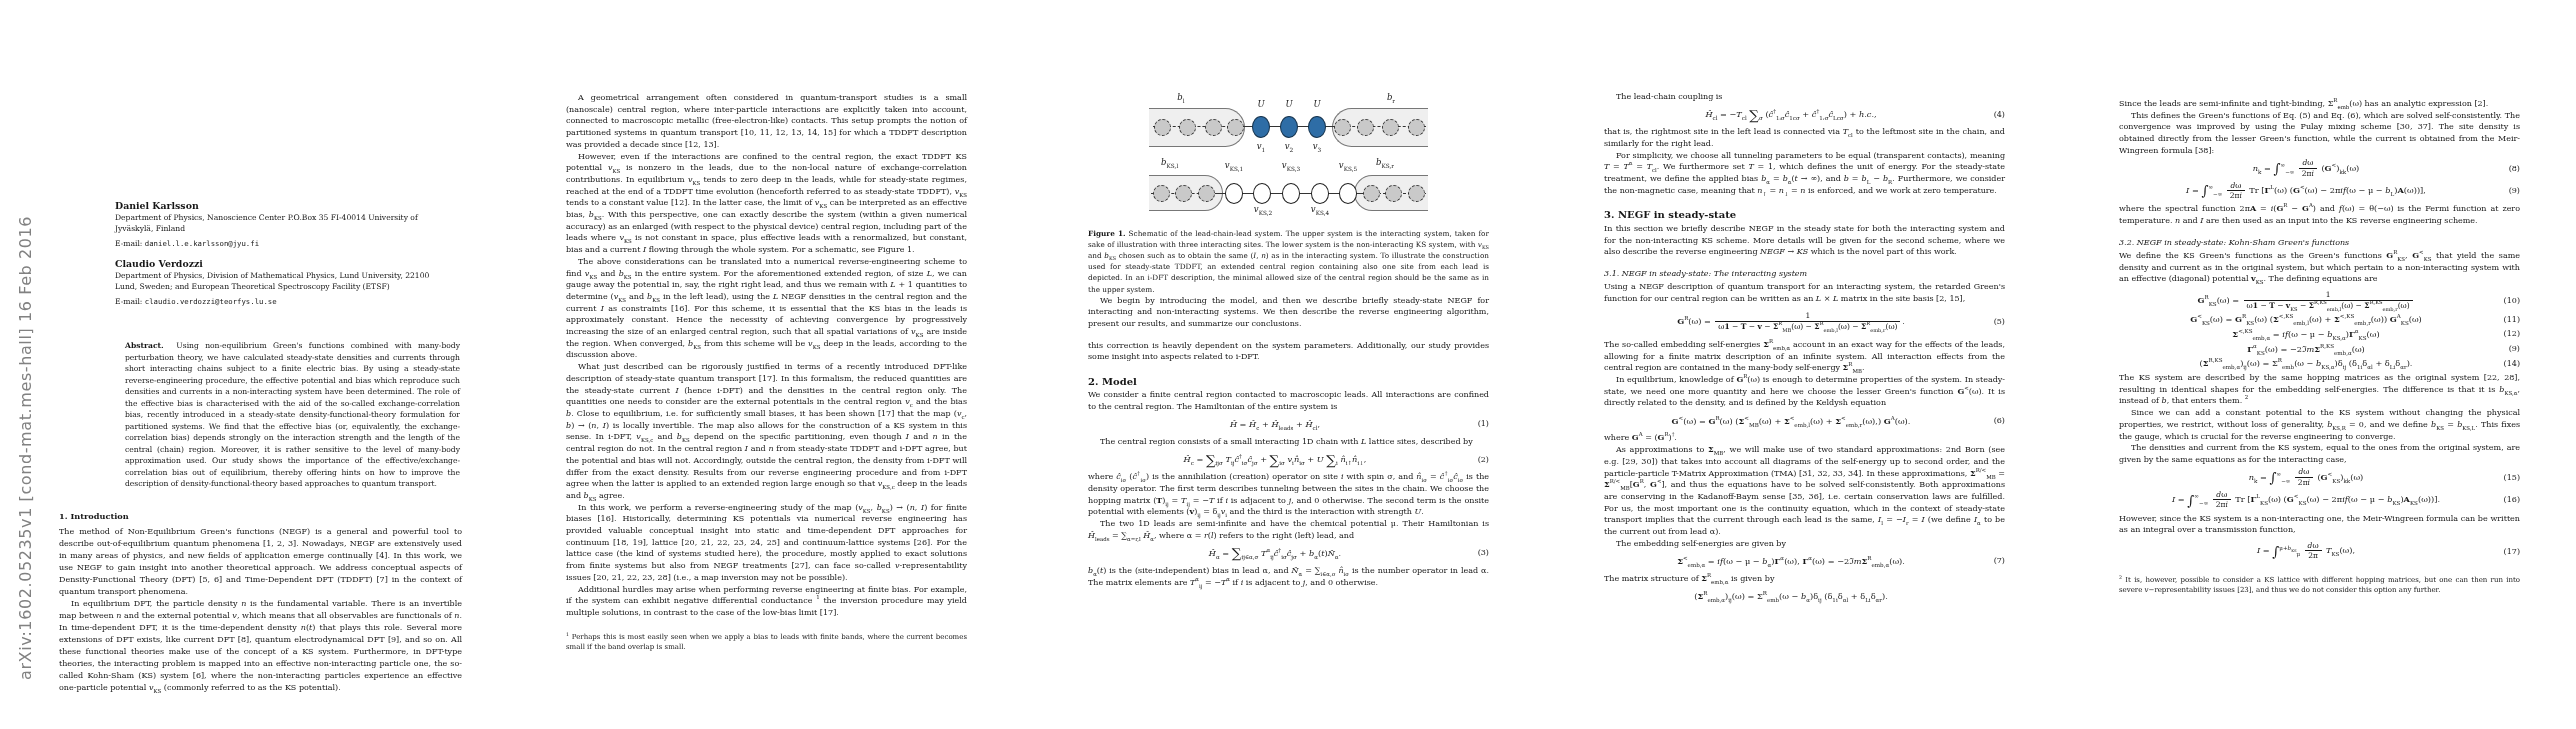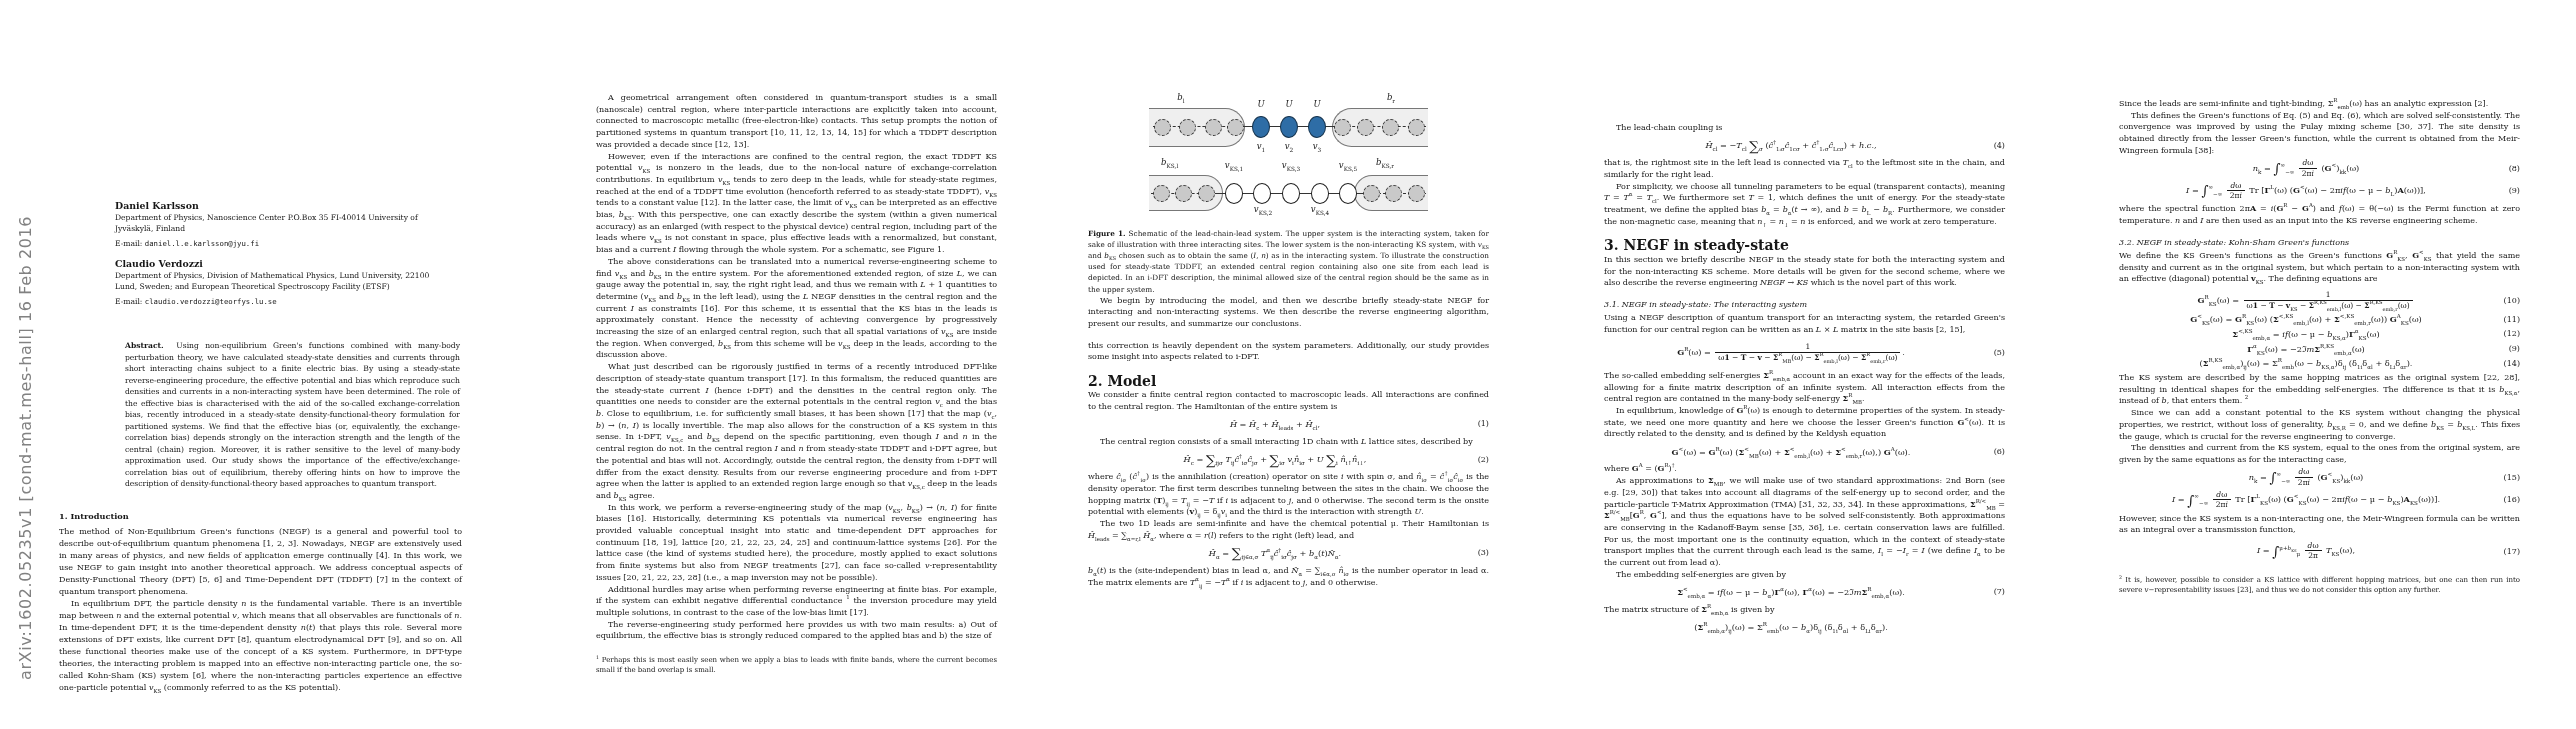--- a/index.html
+++ b/index.html
@@ -1,32 +1,32 @@
 <!DOCTYPE html>
 <html style="font-size:9.7px"><head>
 <meta charset="utf-8">
 <style>
   html,body{margin:0;padding:0;}
   body{width:2576px;height:729px;position:relative;background:#ffffff;
        font-family:"DejaVu Serif",serif;color:#161616;}
   .page{position:absolute;top:0;width:515px;height:729px;background:#fff;overflow:hidden;}
-  #p1{left:0}#p2{left:538px}#p3{left:1030px}#p4{left:1546px}#p5{left:2061px}
+  #p1{left:0}#p2{left:508px}#p3{left:1030px}#p4{left:1546px}#p5{left:2061px}
 
   
   .col{position:absolute;left:58px;width:401px;top:0;font-size:8px;line-height:11.7px;}
   #p2 .col{padding-top:92px;}
   #p3 .col{padding-top:90px;}
-  #p4 .col{padding-top:91px;margin-top:31px;}
+  #p4 .col{padding-top:91px;}
   #p5 .col{padding-top:98px;}
   .par{margin:0;text-align:justify;}
   .ind{text-indent:12px;}
   sup{font-size:68%;line-height:0;}
   sub{font-size:68%;line-height:0;}
   i{font-style:italic;}
-  .shead{font-size:14px;font-weight:bold;margin:12.8px 0 1.8px 0;}
+  .shead{font-size:10px;font-weight:bold;margin:12.8px 0 1.8px 0;}
   .sshead{font-size:8px;font-style:italic;font-weight:normal;margin:10.3px 0 1.2px 0;}
 
   
   .eq{display:flex;align-items:center;margin:5.5px 0;}
   .eq .m{flex:1;text-align:center;font-size:8.2px;line-height:1.5;}
   .eq .no{width:27px;text-align:right;font-size:8px;}
   .eq.tight{margin:2.4px 0;}
   .frac{display:inline-flex;flex-direction:column;vertical-align:middle;text-align:center;
         font-size:92%;line-height:1.25;margin:0 1.8px;position:relative;top:-0.6px;}
   .frac .fn{display:block;border-bottom:0.6px solid #161616;padding:0 3px;}
@@ -99,21 +99,20 @@
   </div>
 
   <div class="page" id="p2">
     <div class="col">
       <p class="par ind">A geometrical arrangement often considered in quantum-transport studies is a small (nanoscale) central region, where inter-particle interactions are explicitly taken into account, connected to macroscopic metallic (free-electron-like) contacts. This setup prompts the notion of partitioned systems in quantum transport [10, 11, 12, 13, 14, 15] for which a TDDFT description was provided a decade since [12, 13].</p>
       <p class="par ind">However, even if the interactions are confined to the central region, the exact TDDFT KS potential <i>v</i><sub>KS</sub> is nonzero in the leads, due to the non-local nature of exchange-correlation contributions. In equilibrium <i>v</i><sub>KS</sub> tends to zero deep in the leads, while for steady-state regimes, reached at the end of a TDDFT time evolution (henceforth referred to as steady-state TDDFT), <i>v</i><sub>KS</sub> tends to a constant value [12]. In the latter case, the limit of <i>v</i><sub>KS</sub> can be interpreted as an effective bias, <i>b</i><sub>KS</sub>. With this perspective, one can exactly describe the system (within a given numerical accuracy) as an enlarged (with respect to the physical device) central region, including part of the leads where <i>v</i><sub>KS</sub> is not constant in space, plus effective leads with a renormalized, but constant, bias and a current <i>I</i> flowing through the whole system. For a schematic, see Figure 1.</p>
       <p class="par ind">The above considerations can be translated into a numerical reverse-engineering scheme to find <i>v</i><sub>KS</sub> and <i>b</i><sub>KS</sub> in the entire system. For the aforementioned extended region, of size <i>L</i>, we can gauge away the potential in, say, the right right lead, and thus we remain with <i>L</i> + 1 quantities to determine (<i>v</i><sub>KS</sub> and <i>b</i><sub>KS</sub> in the left lead), using the <i>L</i> NEGF densities in the central region and the current <i>I</i> as constraints [16]. For this scheme, it is essential that the KS bias in the leads is approximately constant. Hence the necessity of achieving convergence by progressively increasing the size of an enlarged central region, such that all spatial variations of <i>v</i><sub>KS</sub> are inside the region. When converged, <i>b</i><sub>KS</sub> from this scheme will be <i>v</i><sub>KS</sub> deep in the leads, according to the discussion above.</p>
       <p class="par ind">What just described can be rigorously justified in terms of a recently introduced DFT-like description of steady-state quantum transport [17]. In this formalism, the reduced quantities are the steady-state current <i>I</i> (hence i-DFT) and the densities in the central region only. The quantities one needs to consider are the external potentials in the central region <i>v</i><sub>c</sub> and the bias <i>b</i>. Close to equilibrium, i.e. for sufficiently small biases, it has been shown [17] that the map (<i>v</i><sub>c</sub>, <i>b</i>) → (<i>n</i>, <i>I</i>) is locally invertible. The map also allows for the construction of a KS system in this sense. In i-DFT, <i>v</i><sub>KS,c</sub> and <i>b</i><sub>KS</sub> depend on the specific partitioning, even though <i>I</i> and <i>n</i> in the central region do not. In the central region <i>I</i> and <i>n</i> from steady-state TDDFT and i-DFT agree, but the potential and bias will not. Accordingly, outside the central region, the density from i-DFT will differ from the exact density. Results from our reverse engineering procedure and from i-DFT agree when the latter is applied to an extended region large enough so that <i>v</i><sub>KS,c</sub> deep in the leads and <i>b</i><sub>KS</sub> agree.</p>
       <p class="par ind">In this work, we perform a reverse-engineering study of the map (<i>v</i><sub>KS</sub>, <i>b</i><sub>KS</sub>) → (<i>n</i>, <i>I</i>) for finite biases [16]. Historically, determining KS potentials via numerical reverse engineering has provided valuable conceptual insight into static and time-dependent DFT approaches for continuum [18, 19], lattice [20, 21, 22, 23, 24, 25] and continuum-lattice systems [26]. For the lattice case (the kind of systems studied here), the procedure, mostly applied to exact solutions from finite systems but also from NEGF treatments [27], can face so-called <i>v</i>-representability issues [20, 21, 22, 23, 28] (i.e., a map inversion may not be possible).</p>
       <p class="par ind">Additional hurdles may arise when performing reverse engineering at finite bias. For example, if the system can exhibit negative differential conductance <sup>1</sup> the inversion procedure may yield multiple solutions, in contrast to the case of the low-bias limit [17].</p>
-      <p class="par ind">The reverse-engineering study performed here provides us with two main results: a) Out of equilibrium, the effective bias is strongly reduced compared to the applied bias and b) the size of</p>
       <div class="fnote">
         <p><sup>1</sup> Perhaps this is most easily seen when we apply a bias to leads with finite bands, where the current becomes small if the band overlap is small.</p>
       </div>
     </div>
   </div>
 
   <div class="page" id="p3">
     <div class="col">
       <div class="figure">
           <div class="lead rt" style="left: 0px; top: 18px; width: 96px; height: 39px; background: rgb(239, 239, 239); border-color: rgb(119, 119, 119);"></div>

